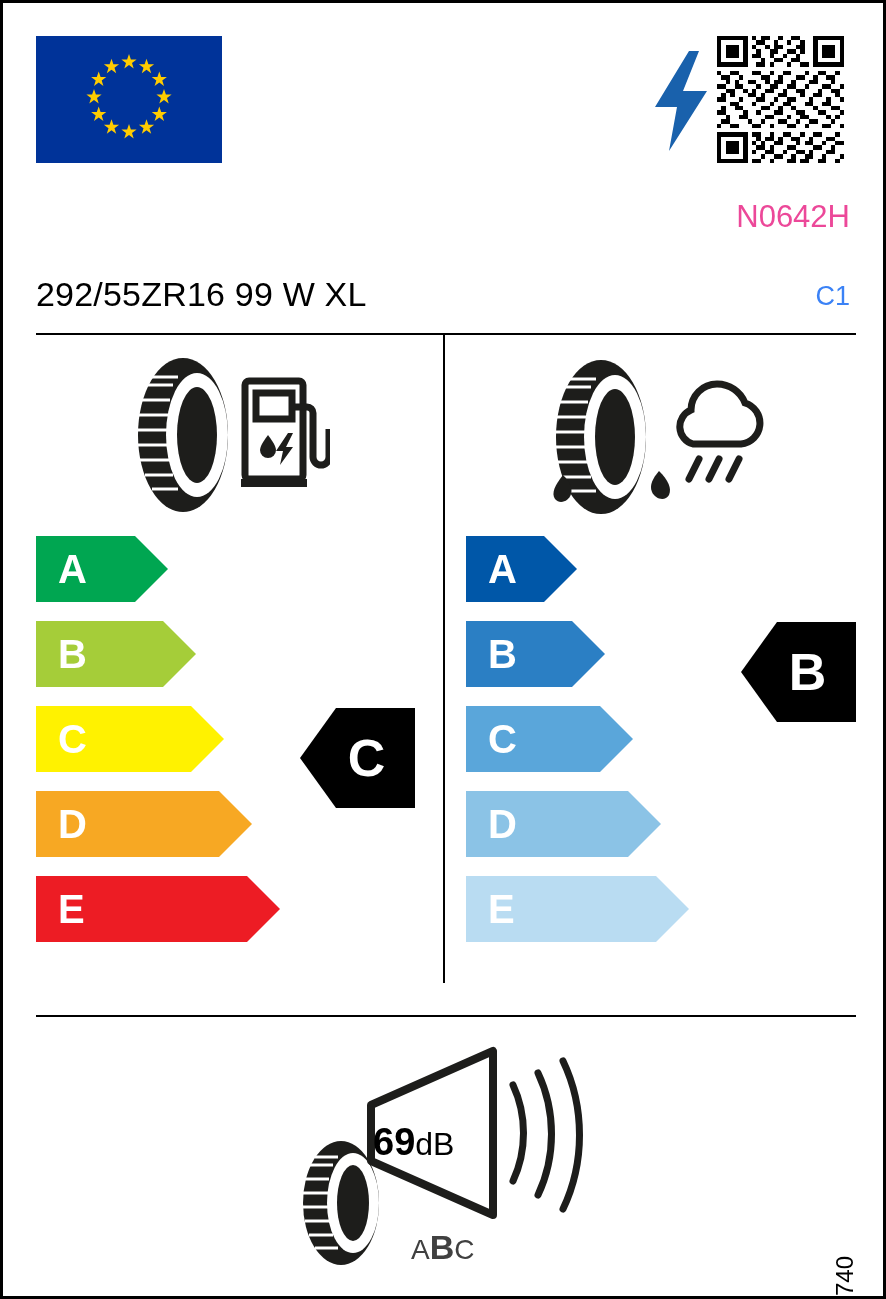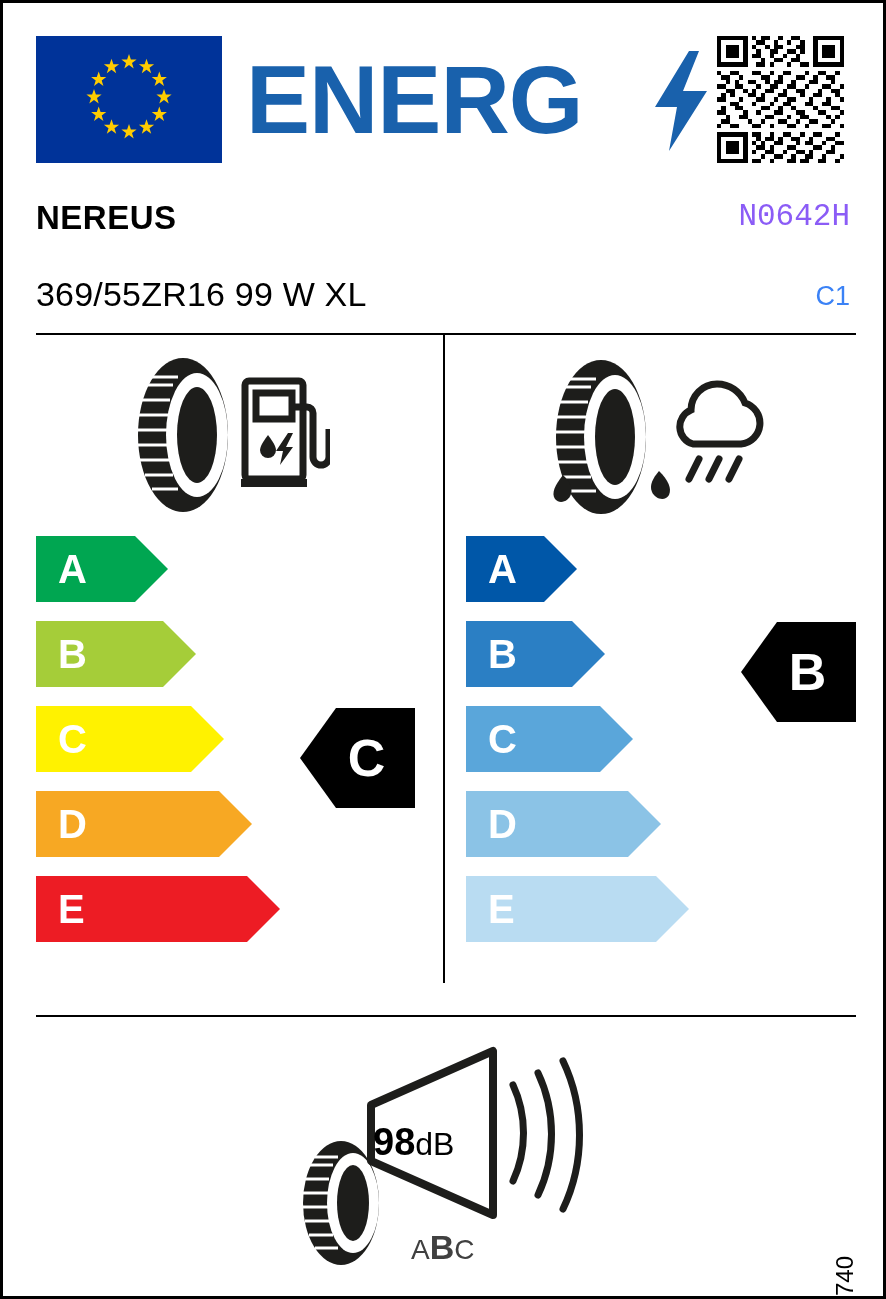--- a/index.html
+++ b/index.html
@@ -67,23 +67,22 @@
     font-size: 33px;
     font-weight: bold;
     color: #000;
     letter-spacing: 0.5px;
   }
   .model {
     position: absolute;
     right: 33px;
     top: 196px;
     font-size: 31px;
-    color: #8b5cf6;
+    color: #ec4899;
     text-align: right;
-    font-family: Liberation Mono, monospace;
   }
 
   .tyre-size {
     position: absolute;
     left: 33px;
     top: 272px;
     font-size: 34px;
     color: #000;
     letter-spacing: 0.2px;
     white-space: nowrap;
@@ -216,21 +215,20 @@
           <polygon points="0,-8 1.9,-2.5 7.6,-2.5 3,1 4.7,6.5 0,3 -4.7,6.5 -3,1 -7.6,-2.5 -1.9,-2.5" transform="translate(75.5,91.3)"></polygon>
           <polygon points="0,-8 1.9,-2.5 7.6,-2.5 3,1 4.7,6.5 0,3 -4.7,6.5 -3,1 -7.6,-2.5 -1.9,-2.5" transform="translate(62.7,78.5)"></polygon>
           <polygon points="0,-8 1.9,-2.5 7.6,-2.5 3,1 4.7,6.5 0,3 -4.7,6.5 -3,1 -7.6,-2.5 -1.9,-2.5" transform="translate(58,61)"></polygon>
           <polygon points="0,-8 1.9,-2.5 7.6,-2.5 3,1 4.7,6.5 0,3 -4.7,6.5 -3,1 -7.6,-2.5 -1.9,-2.5" transform="translate(62.7,43.5)"></polygon>
           <polygon points="0,-8 1.9,-2.5 7.6,-2.5 3,1 4.7,6.5 0,3 -4.7,6.5 -3,1 -7.6,-2.5 -1.9,-2.5" transform="translate(75.5,30.7)"></polygon>
         </g>
       </g>
     </svg>
   </div>
 
-  <div class="energy-word">ENERG</div>
 
   <div class="energy-bolt">
     <svg viewBox="0 0 60 100" xmlns="http://www.w3.org/2000/svg">
       <polygon points="38,0 4,56 26,56 18,100 56,40 32,40 48,0" fill="#1961AC"></polygon>
     </svg>
   </div>
 
   <div class="qr">
     <svg viewBox="0 0 29 29" xmlns="http://www.w3.org/2000/svg" shape-rendering="crispEdges">
       <rect width="29" height="29" fill="#fff"></rect>
@@ -413,23 +411,22 @@
         <rect x="8" y="28" width="2" height="1"></rect>
           <rect x="12" y="28" width="1" height="1"></rect>
           <rect x="16" y="28" width="2" height="1"></rect>
           <rect x="19" y="28" width="2" height="1"></rect>
           <rect x="23" y="28" width="2" height="1"></rect>
           <rect x="27" y="28" width="1" height="1"></rect>
       </g>
     </svg>
   </div>
 
-  <div class="brand">NEREUS</div>
   <div class="model">N0642H</div>
-  <div class="tyre-size">369/55ZR16 99 W XL</div>
+  <div class="tyre-size">292/55ZR16 99 W XL</div>
   <div class="class-code">C1</div>
 
   <div class="hr-top"></div>
   <div class="vr-mid"></div>
   <div class="hr-bottom"></div>
 
   <div class="icon-fuel">
     <svg viewBox="0 0 205 160" xmlns="http://www.w3.org/2000/svg">
 
       <g>
@@ -594,21 +591,21 @@
 
       <polygon points="78,62 200,8 200,172 78,118" fill="#ffffff" stroke="#1d1d1b" stroke-width="8" stroke-linejoin="round"></polygon>
 
       <g fill="none" stroke="#1d1d1b" stroke-width="7" stroke-linecap="round">
         <path d="M220 42 c14 30 14 66 0 96"></path>
         <path d="M245 30 c18 38 18 84 0 122"></path>
         <path d="M270 18 c22 46 22 102 0 148"></path>
       </g>
     </svg>
     <div class="noise-db">
-      <span>98</span><span class="unit">dB</span>
+      <span>69</span><span class="unit">dB</span>
     </div>
     <div class="noise-class">
       <span>A</span><span class="sel">B</span><span>C</span>
     </div>
   </div>
 
   <div class="reg-code">2020/740</div>
 
 </div>
 

